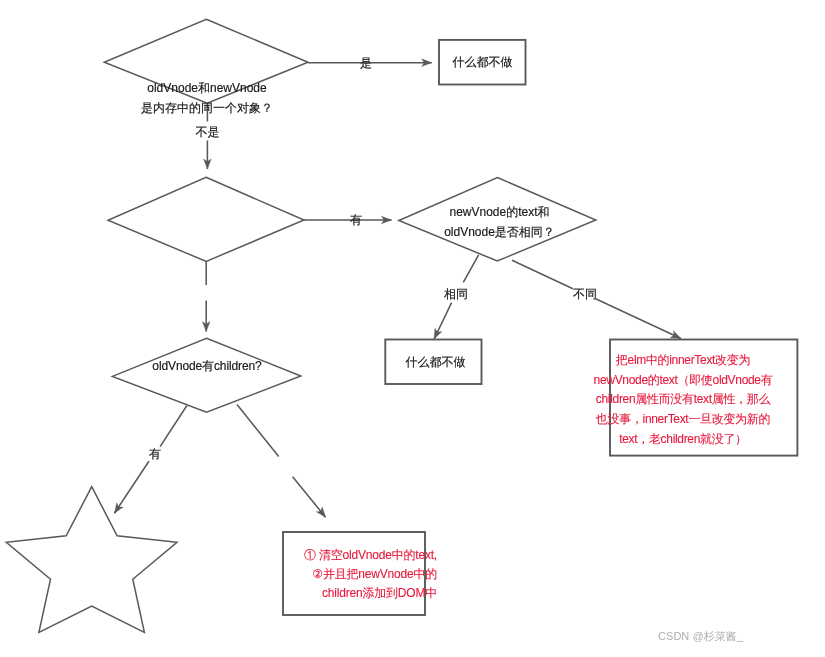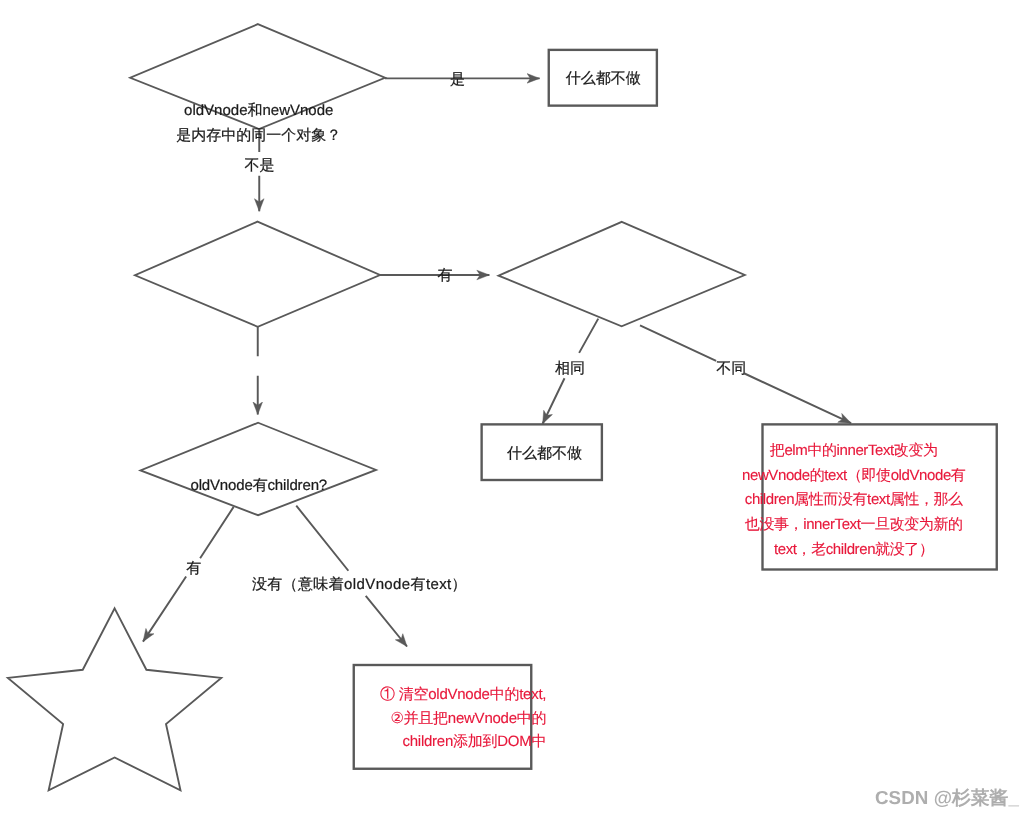--- a/index.html
+++ b/index.html
@@ -51,33 +51,34 @@
       <path d="M478.6,254.9 L463.3,282.3 M451.6,302.6 L434.1,339" marker-end="url(#ah)"></path>
       <path d="M512,260.3 L572.9,288.7 M595.6,298.8 L680.9,338.5" marker-end="url(#ah)"></path>
       <path d="M186.9,405.5 L160.1,446.6 M148.9,461.2 L114.4,513.3" marker-end="url(#ah)"></path>
       <path d="M237,404.5 L278.7,456.6 M292.6,476.7 L325.6,517.2" marker-end="url(#ah)"></path>
     </g>
   </svg>
 
   <div class="node-text" style="left:105px;top:43px;width:204px;line-height:19.7px;margin-top:36px;">oldVnode和newVnode
 是内存中的同一个对象？</div>
   <div class="node-text" style="left:439px;top:52px;width:87px;">什么都不做</div>
+  <div class="node-text" style="left:401px;top:203px;width:197px;line-height:19.7px;">newVnode的text和
+oldVnode是否相同？</div>
   <div class="node-text" style="left:387px;top:352px;width:97px;">什么都不做</div>
   <div class="node-text red" style="left:574px;top:351px;width:218px;line-height:19.7px;letter-spacing:-0.32px;">把elm中的innerText改变为
 newVnode的text（即使oldVnode有
 children属性而没有text属性，那么
 也没事，innerText一旦改变为新的
 text，老children就没了）</div>
-  <div class="node-text" style="left:112.5px;top:378px;width:189px;letter-spacing:-0.12px;">oldVnode有children?</div>
+  <div class="node-text" style="left:112.5px;top:356px;width:189px;letter-spacing:-0.12px;">oldVnode有children?</div>
   <div class="node-text red left" style="left:287px;top:545.5px;width:150px;line-height:19px;letter-spacing:-0.2px;">① 清空oldVnode中的text,
 ②并且把newVnode中的
 children添加到DOM中</div>
 
   <div class="edge-label" style="left:360px;top:55.5px;">是</div>
   <div class="edge-label" style="left:195.5px;top:124.5px;">不是</div>
   <div class="edge-label" style="left:350px;top:213px;">有</div>
   <div class="edge-label" style="left:444px;top:286.5px;">相同</div>
   <div class="edge-label" style="left:573px;top:286.5px;">不同</div>
   <div class="edge-label" style="left:149px;top:447px;">有</div>
-  <div class="edge-label" style="left:201.5px;top:459.5px;letter-spacing:0.3px;">没有（意味着oldVnode有text）</div>
 
-  <div class="watermark" style="left:700px;top:629px;font-size:15px;letter-spacing:0.05px;font-weight:bold;">CSDN @杉菜酱_</div>
+  <div class="watermark" style="left:658px;top:629px;font-size:11px;letter-spacing:0.05px;">CSDN @杉菜酱_</div>
 </div>
 
 </body></html>

